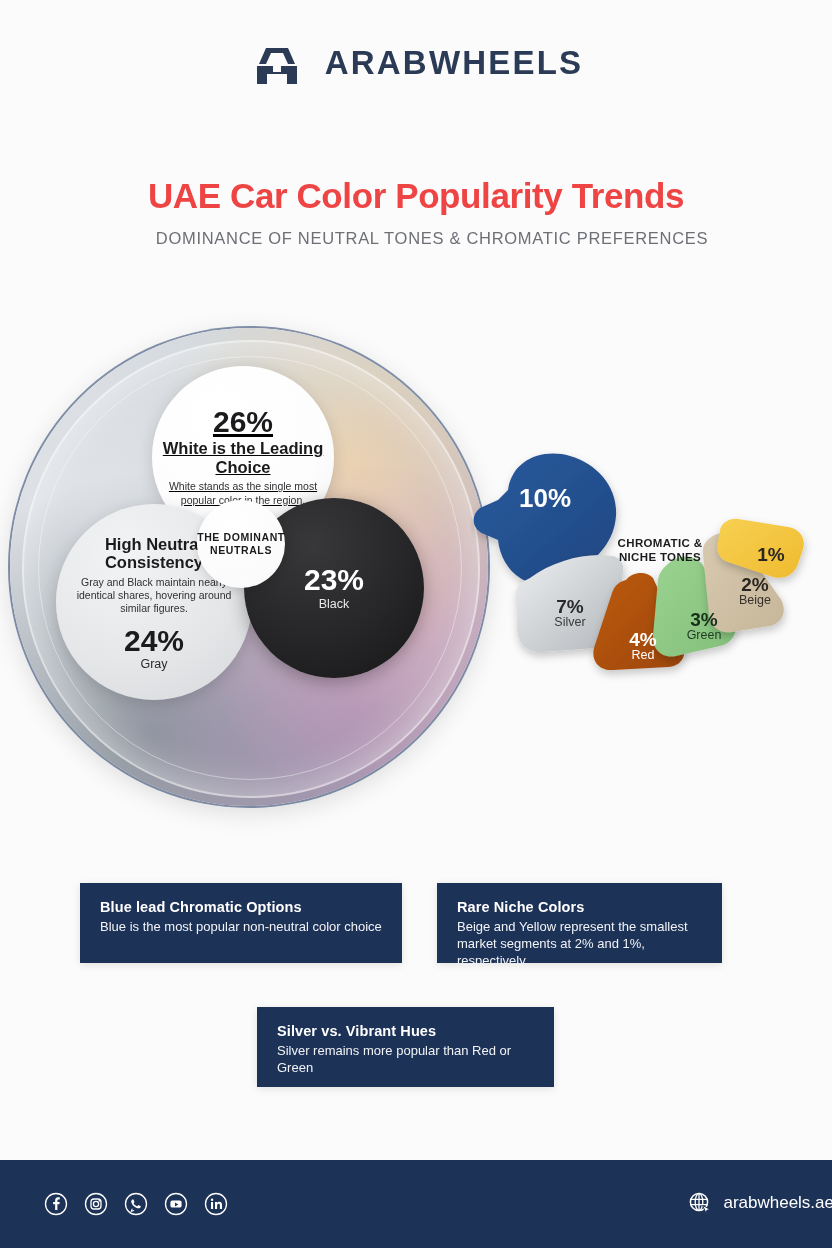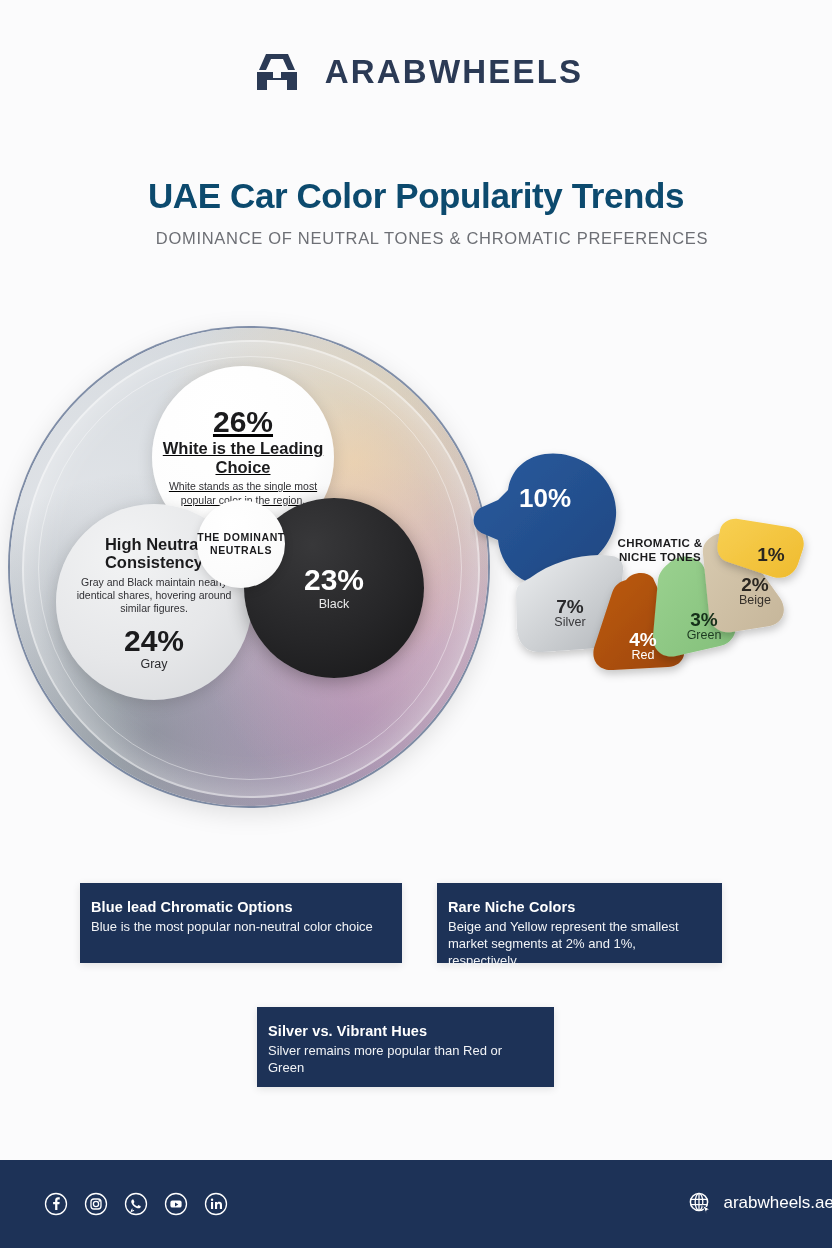--- a/index.html
+++ b/index.html
@@ -9,32 +9,32 @@
     background:#fafafa;
     font-family:"Liberation Sans", sans-serif;
     overflow:hidden;
     position:relative;
   }
   .page{position:relative;width:832px;height:1248px;background:#fbfbfc;overflow:hidden;}
 
   
   .logo-bar{
     position:absolute;top:44px;left:0;width:832px;height:56px;
-    display:flex;align-items:center;justify-content:center;gap:20px;
+    display:flex;justify-content:center;gap:20px;
   }
   .logo-mark{width:56px;height:44px;display:block;}
   .logo-text{
     font-size:33px;font-weight:bold;letter-spacing:2.2px;
     color:#2b3a55;font-family:"Liberation Sans",sans-serif;
   }
 
   
   .title{
     position:absolute;top:176px;left:0;width:832px;text-align:center;
-    font-size:35px;font-weight:bold;color:#0c4a6e;letter-spacing:-0.4px;
+    font-size:35px;font-weight:bold;color:#ef4444;letter-spacing:-0.4px;
   }
   .subtitle{
     position:absolute;top:229px;left:0;width:832px;text-align:center;
     font-size:16.5px;color:#6d6f75;letter-spacing:0.7px;padding-left:16px;
   }
 
   
   .sphere-wrap{position:absolute;left:0;top:310px;width:832px;height:520px;}
   .sphere-outer{
     position:absolute;left:10px;top:18px;width:478px;height:478px;border-radius:50%;
@@ -121,21 +121,21 @@
   .cl-yellow .p{font-size:19px;}
 
   .chroma-label{
     position:absolute;left:130px;top:106px;width:120px;text-align:center;
     font-size:11.5px;font-weight:bold;color:#1b1b1d;letter-spacing:.35px;line-height:1.25;
   }
 
   
   .callout{
     position:absolute;background:#1d3257;color:#fff;
-    padding:16px 18px 18px 11px;box-sizing:border-box;
+    padding:16px 18px 18px 20px;box-sizing:border-box;
     box-shadow:0 2px 8px rgba(0,0,0,.10);
   }
   .callout h4{margin:0 0 3px 0;font-size:14.5px;font-weight:bold;letter-spacing:.1px;}
   .callout p{margin:0;font-size:13px;line-height:1.32;color:#f1f3f6;}
   #co1{left:80px;top:883px;width:322px;height:80px;}
   #co2{left:437px;top:883px;width:285px;height:80px;}
   #co3{left:257px;top:1007px;width:297px;height:80px;}
 
   
   .footer{

